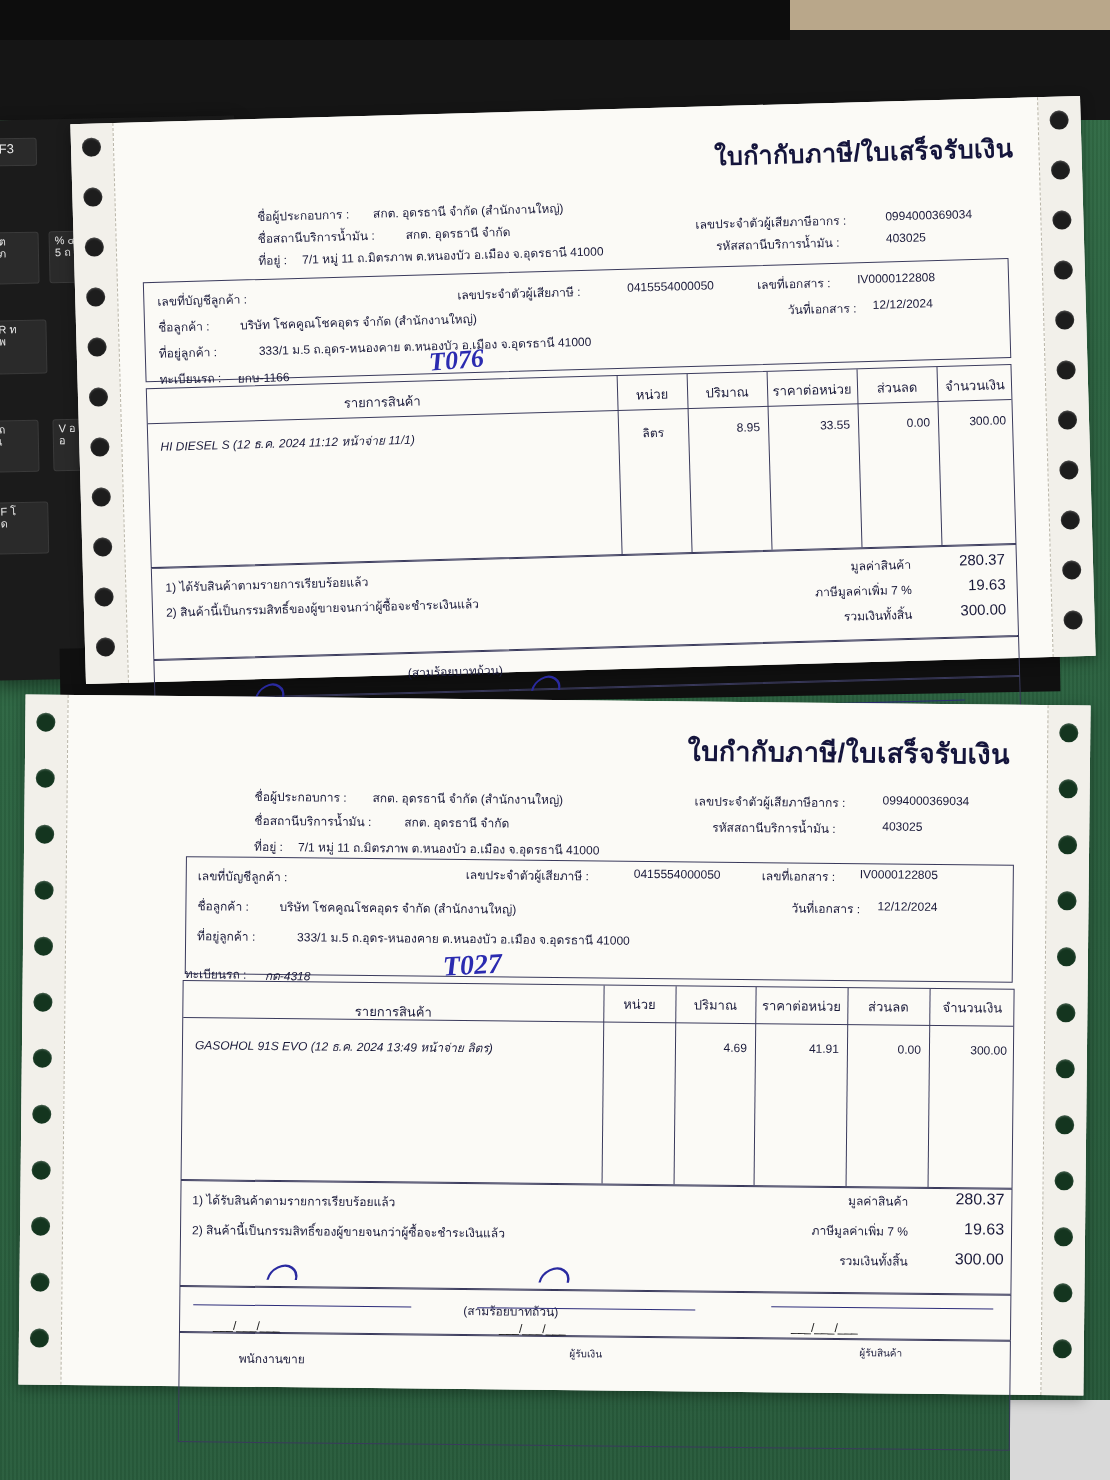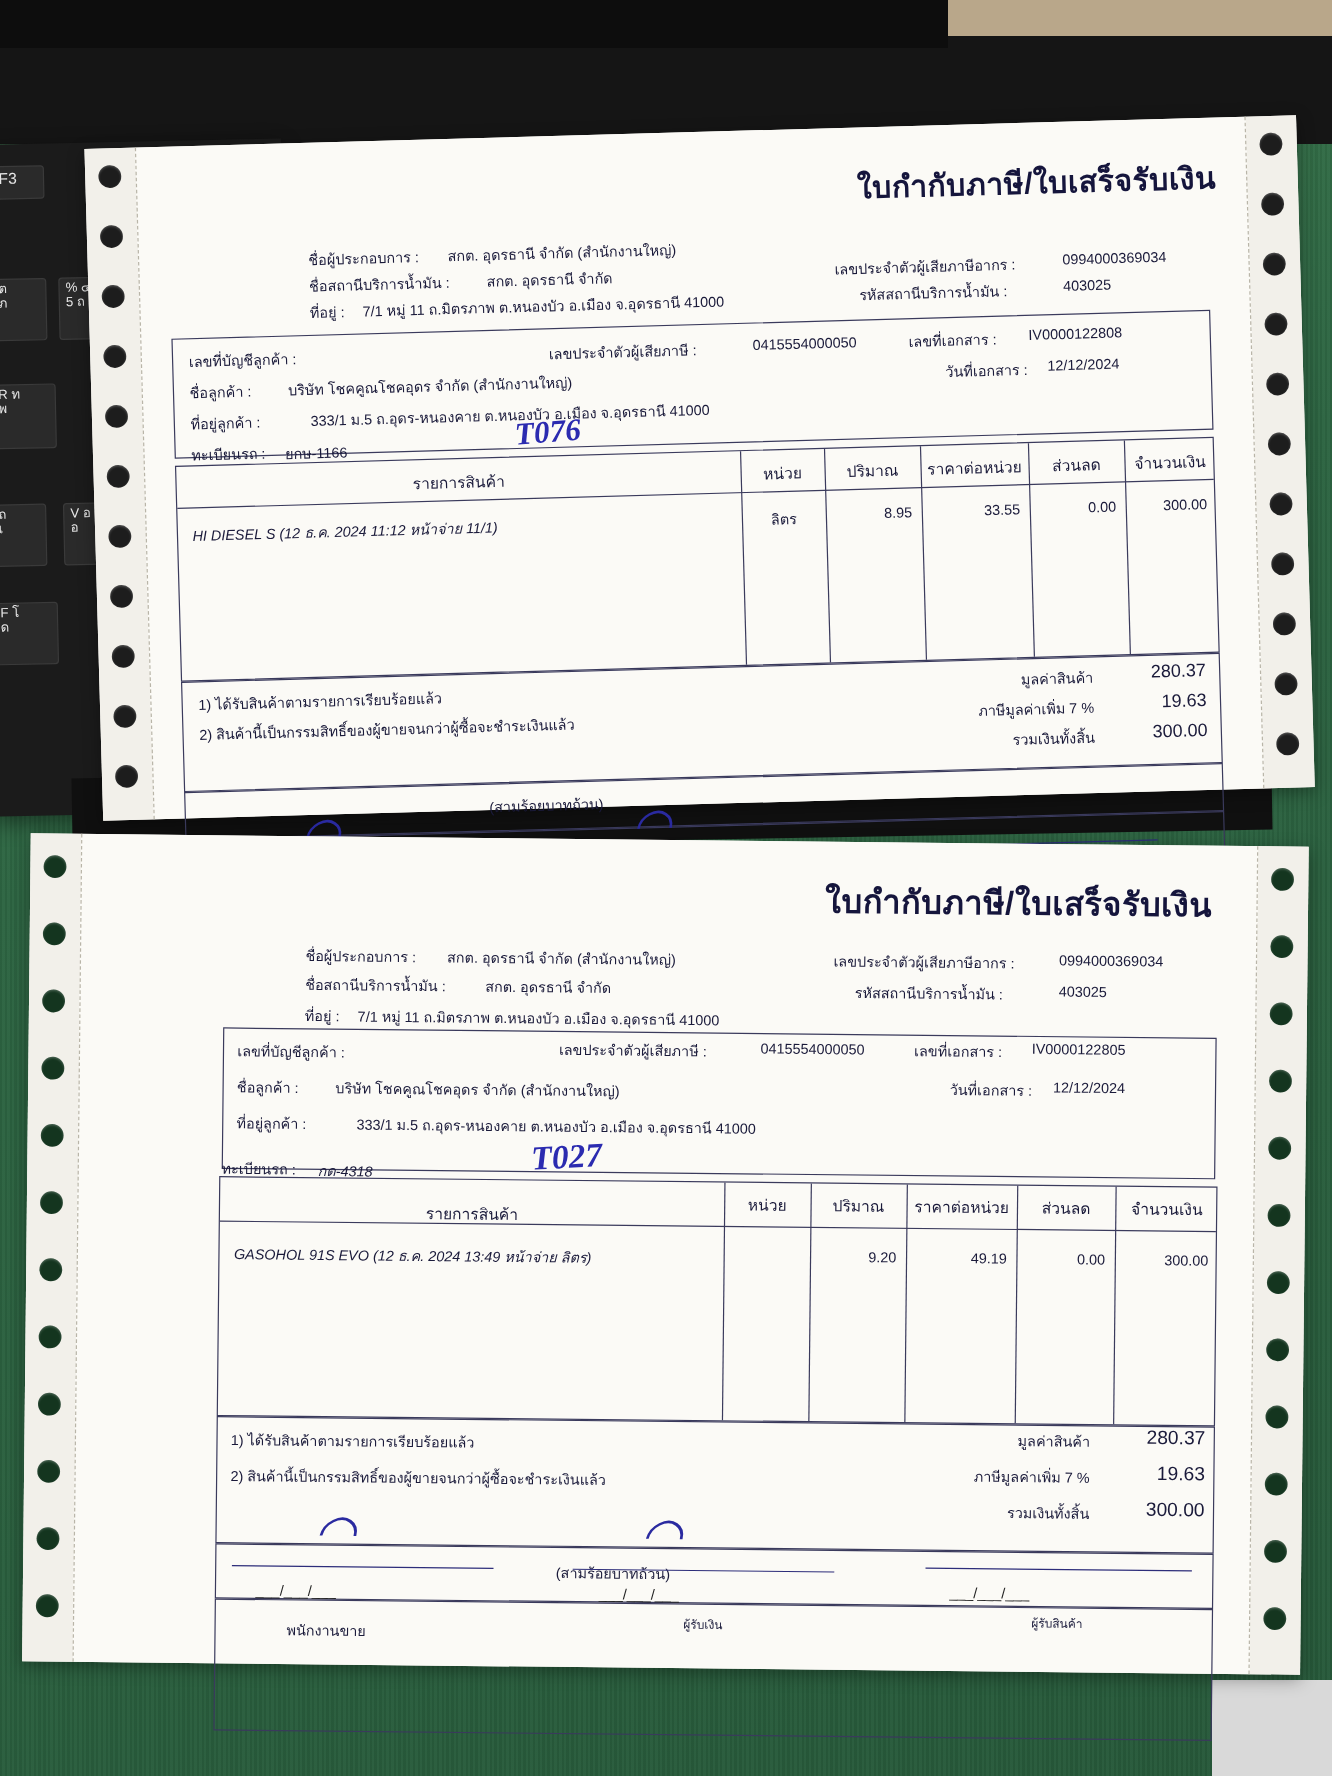--- a/index.html
+++ b/index.html
@@ -307,22 +307,22 @@
 
       <div class="cell t-th ctr" style="left:0;top:18px;width:420px;">รายการสินค้า</div>
       <div class="cell t-th ctr" style="left:420px;top:8px;width:72px;">หน่วย</div>
       <div class="cell t-th ctr" style="left:492px;top:8px;width:80px;">ปริมาณ</div>
       <div class="cell t-th ctr" style="left:572px;top:8px;width:92px;">ราคาต่อหน่วย</div>
       <div class="cell t-th ctr" style="left:664px;top:8px;width:82px;">ส่วนลด</div>
       <div class="cell t-th ctr" style="left:746px;top:8px;width:86px;">จำนวนเงิน</div>
 
       <div class="cell small" style="left:12px;top:54px;font-style:italic;">GASOHOL 91S EVO (12 ธ.ค. 2024 13:49 หน้าจ่าย ลิตร)</div>
       <div class="cell small ctr" style="left:420px;top:54px;width:72px;"></div>
-      <div class="cell small rt" style="left:492px;top:54px;width:72px;">9.20</div>
-      <div class="cell small rt" style="left:572px;top:54px;width:84px;">49.19</div>
+      <div class="cell small rt" style="left:492px;top:54px;width:72px;">4.69</div>
+      <div class="cell small rt" style="left:572px;top:54px;width:84px;">41.91</div>
       <div class="cell small rt" style="left:664px;top:54px;width:74px;">0.00</div>
       <div class="cell small rt" style="left:746px;top:54px;width:78px;">300.00</div>
     </div>
 
     <div class="box" style="left:108px;top:484px;width:832px;height:106px;"></div>
     <div class="line small" style="left:120px;top:494px;">1) ได้รับสินค้าตามรายการเรียบร้อยแล้ว</div>
     <div class="line small" style="left:120px;top:524px;">2) สินค้านี้เป็นกรรมสิทธิ์ของผู้ขายจนกว่าผู้ซื้อจะชำระเงินแล้ว</div>
 
     <div class="line small rt" style="left:600px;top:488px;width:236px;">มูลค่าสินค้า</div>
     <div class="line rt" style="left:846px;top:486px;width:86px;font-size:16px;">280.37</div>

